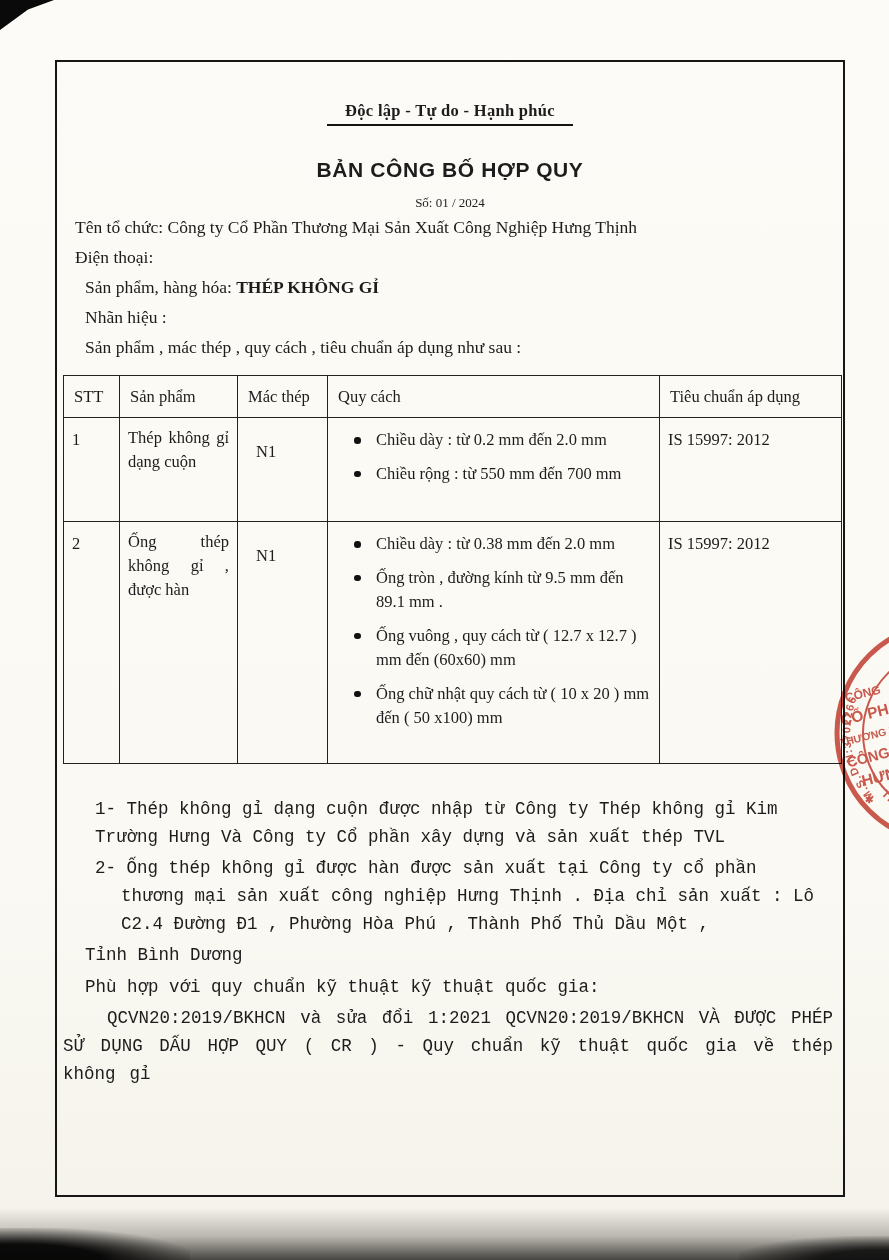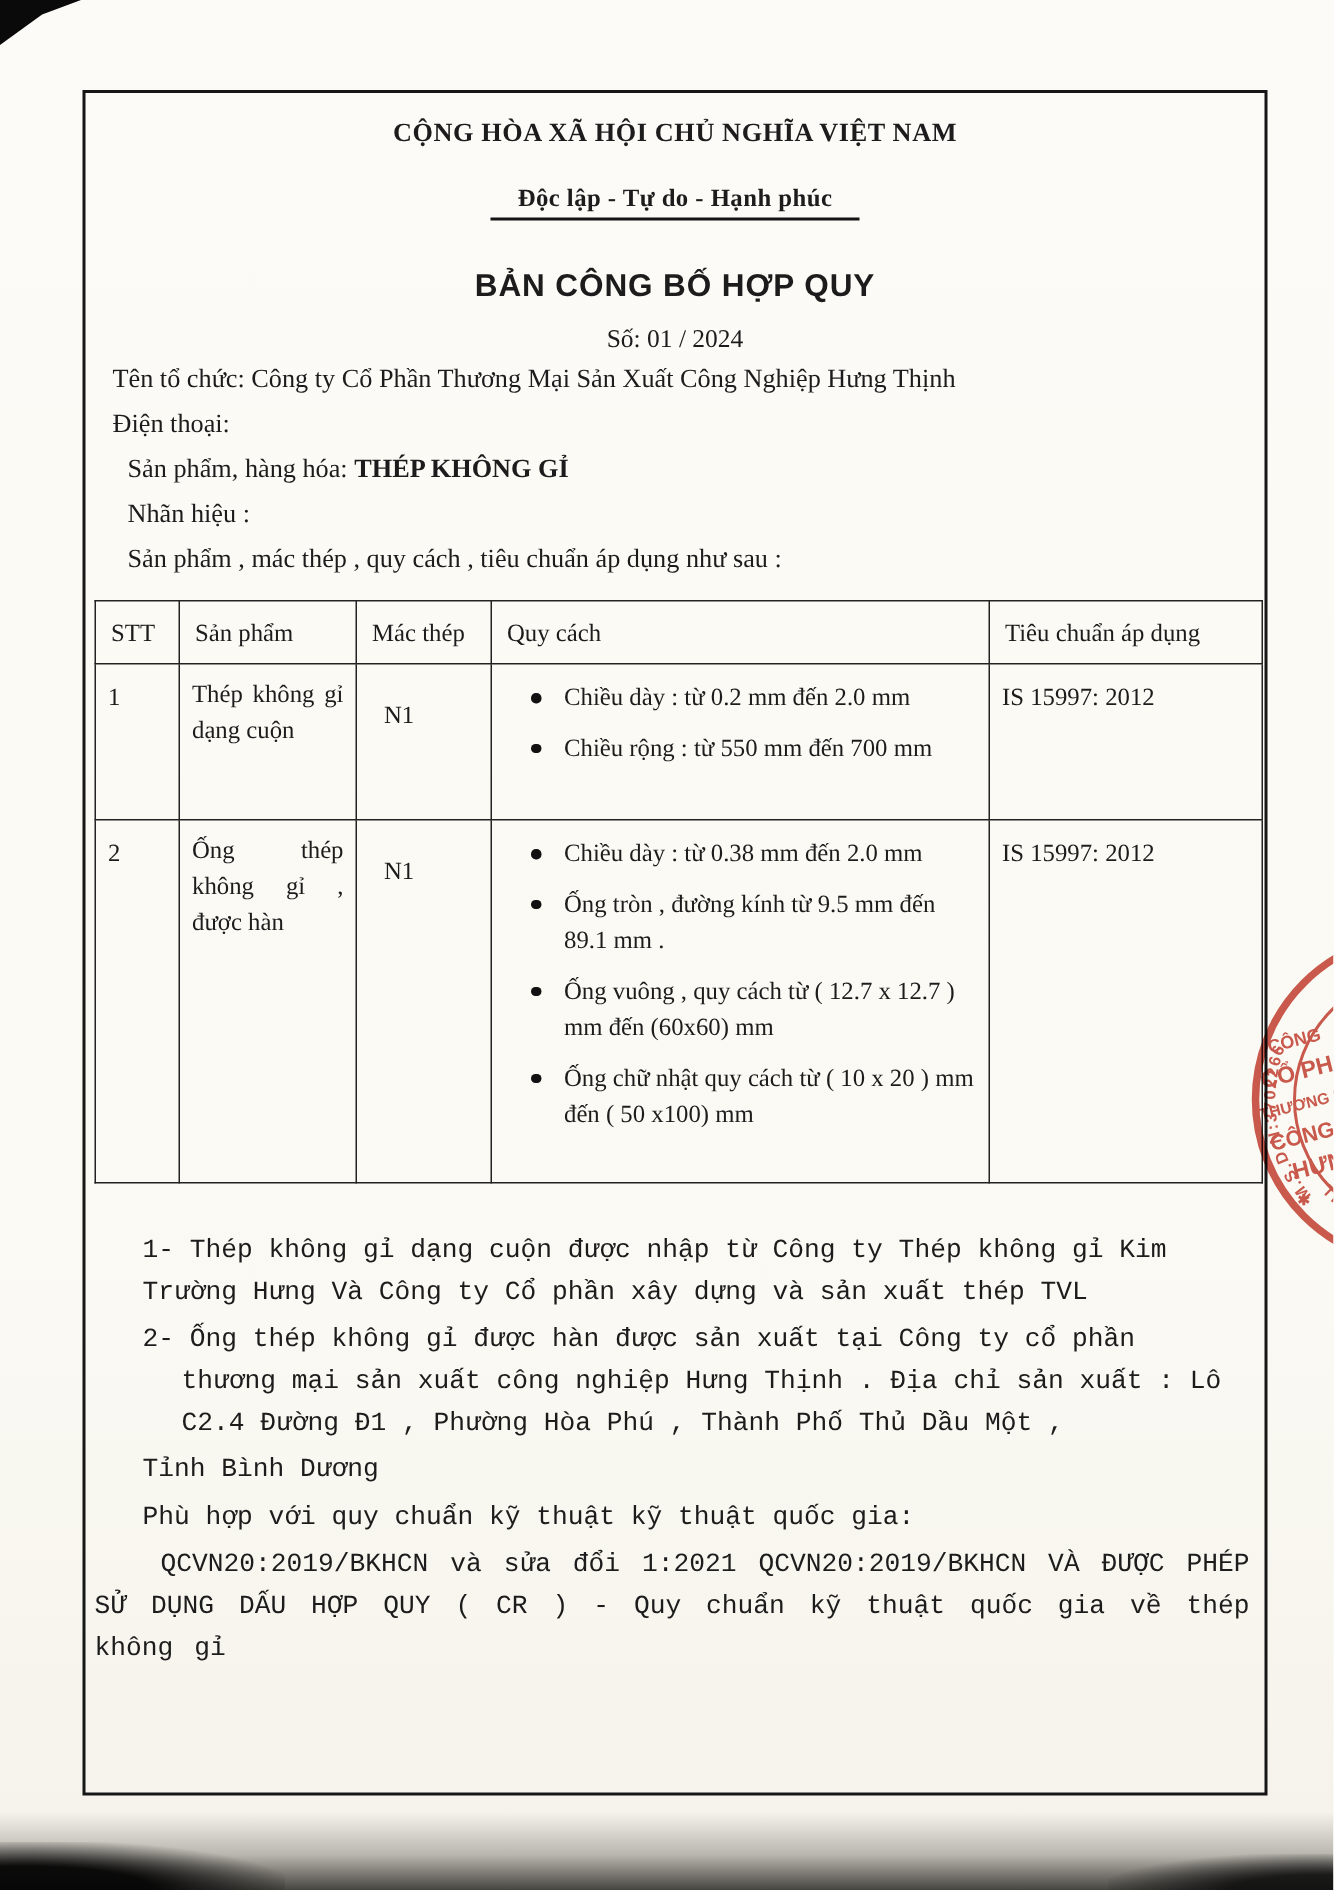--- a/index.html
+++ b/index.html
@@ -48,21 +48,21 @@
   .nat-line2 {
     display:inline-block; font-size:16.5px; font-weight:bold;
     border-bottom:2px solid #141414; padding:2px 18px 3px; margin-top:3px;
     letter-spacing:.3px;
   }
 
   .doc-title {
     text-align:center; font-family:"Liberation Sans", sans-serif;
     font-weight:bold; font-size:21px; letter-spacing:.6px; margin-top:32px;
   }
-  .doc-number { text-align:center; font-size:17px; margin-top:13px; }
+  .doc-number { text-align:center; font-size:13px; margin-top:13px; }
 
   .body-block { font-size:17.5px; line-height:1.6; }
   .para { margin-top:2px; }
   .indent { margin-left:10px; }
 
   table.spec-table {
     border-collapse:collapse; table-layout:fixed;
     width:778px; margin-left:-12px; margin-top:14px;
     font-size:16.5px; line-height:1.45;
   }
@@ -87,21 +87,21 @@
   ul.specs li { position:relative; padding-left:26px; margin-bottom:10px; }
   ul.specs li::before {
     content:""; position:absolute; left:4px; top:9px;
     width:6.5px; height:6.5px; background:#111; border-radius:50%;
   }
 
   .notes { margin-top:32px; font-size:17.5px; line-height:1.58; }
   .note { margin-top:4px;font-family:Liberation Mono, monospace; }
   .note-plain { margin-left:20px; }
   .note-hang  { margin-left:20px; padding-left:26px; text-indent:-26px; }
-  .note-left  { margin-left:20px; }
+  .note-left  { margin-left:10px; }
   .note-justify {
     margin-left:-12px; margin-right:-8px; margin-top:4px;
     text-indent:44px; text-align:justify; word-spacing:3.5px;
   }
 
   
   .stamp {
     position:absolute; left:827px; top:613px;
     opacity:.84; mix-blend-mode:multiply; filter:blur(.35px);
   }
@@ -119,21 +119,21 @@
 </head>
 <body>
 
 <div class="page">
 
   <div class="scan-artifact-top"></div>
 
   <div class="frame">
 
     <div class="nat-header">
-      <div class="nat-line1">CỘNG HÒA XÃ HỘI CHỦ NGHĨA VIỆT NAM</div><br>
+      <br>
       <span class="nat-line2">Độc lập - Tự do - Hạnh phúc</span>
     </div>
 
     <h1 class="doc-title">BẢN CÔNG BỐ HỢP QUY</h1>
     <div class="doc-number">Số: 01 / 2024</div>
 
     <div class="body-block">
       <p class="para">Tên tổ chức: Công ty Cổ Phần Thương Mại Sản Xuất Công Nghiệp Hưng Thịnh</p>
       <p class="para">Điện thoại:</p>
       <p class="para indent"><span>Sản phẩm, hàng hóa: </span><strong>THÉP KHÔNG GỈ</strong></p>

